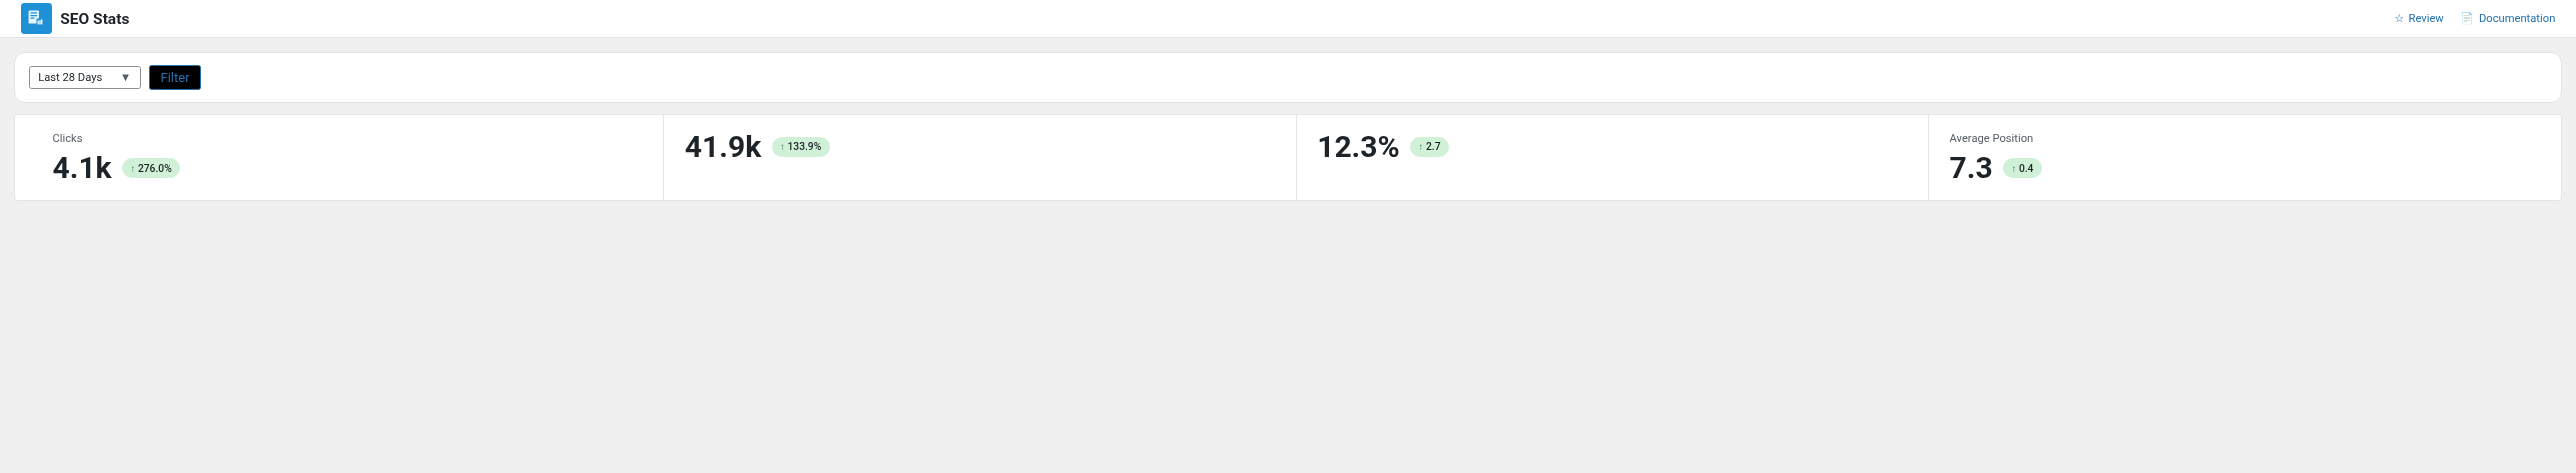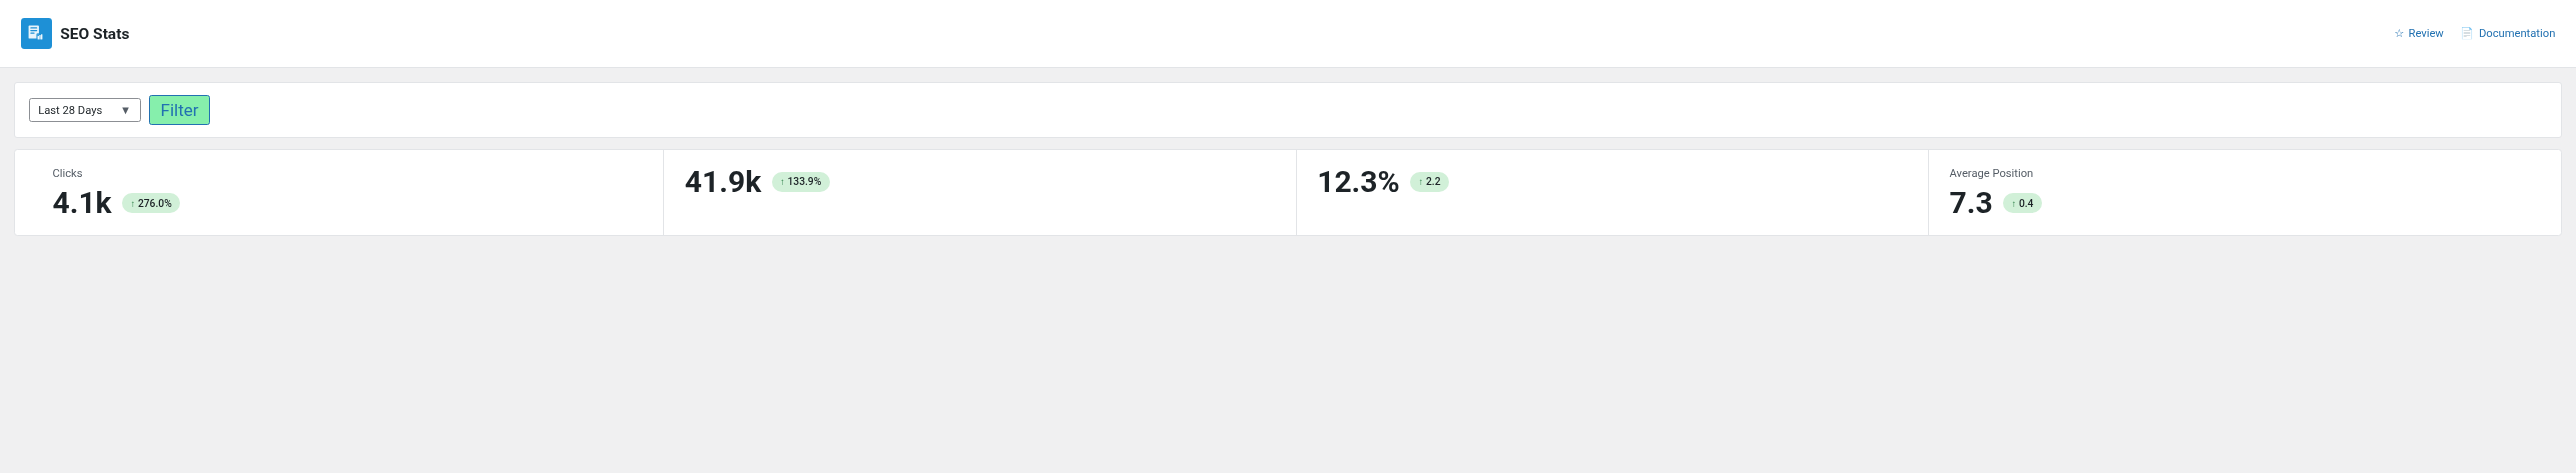--- a/index.html
+++ b/index.html
@@ -21,21 +21,21 @@
     }
 
     
     .header {
       background: #ffffff;
       border-bottom: 0.9px solid #e2e4e7;
       display: flex;
       align-items: center;
       justify-content: space-between;
       padding: 10.3px 20.7px;
-      height: 68px;
+      height: 38px;
     }
 
     .header-left {
       display: flex;
       align-items: center;
       gap: 8.6px;
     }
 
     .logo-icon {
       width: 31px;
@@ -69,21 +69,21 @@
       color: #2271b1;
       font-size: 11.2px;
       text-decoration: none;
       cursor: pointer;
     }
 
     
     .filter-bar {
       background: #ffffff;
       border: 0.9px solid #e2e4e7;
-      border-radius: 3px;
+      border-radius: 11px;
       margin: 13.8px 13.8px 10.3px 13.8px;
       padding: 12px 13.8px;
       display: flex;
       align-items: center;
       gap: 8.6px;
     }
 
     .dropdown-select {
       display: flex;
       align-items: center;
@@ -100,22 +100,22 @@
 
     .dropdown-select .chevron {
       margin-left: auto;
       color: #555d66;
     }
 
     .filter-button {
       border: 0.9px solid #2271b1;
       border-radius: 2.6px;
       padding: 4.3px 10.3px;
-      background: #86efac;
-      font-size: 17px;
+      background: #000000;
+      font-size: 13px;
       color: #2271b1;
       cursor: pointer;
     }
 
     
     .stats-container {
       background: #ffffff;
       border: 0.9px solid #e2e4e7;
       border-radius: 3.4px;
       margin: 0 13.8px 13.8px 13.8px;
@@ -239,21 +239,21 @@
           <span>133.9%</span>
         </span>
       </div>
     </div>
 
     <div class="stat-card">
       <div class="stat-value-row">
         <span class="stat-value">12.3%</span>
         <span class="stat-badge">
           <span class="arrow-up">↑</span>
-          <span>2.2</span>
+          <span>2.7</span>
         </span>
       </div>
     </div>
 
     <div class="stat-card">
       <div class="stat-label">Average Position</div>
       <div class="stat-value-row">
         <span class="stat-value">7.3</span>
         <span class="stat-badge">
           <span class="arrow-up">↑</span>

